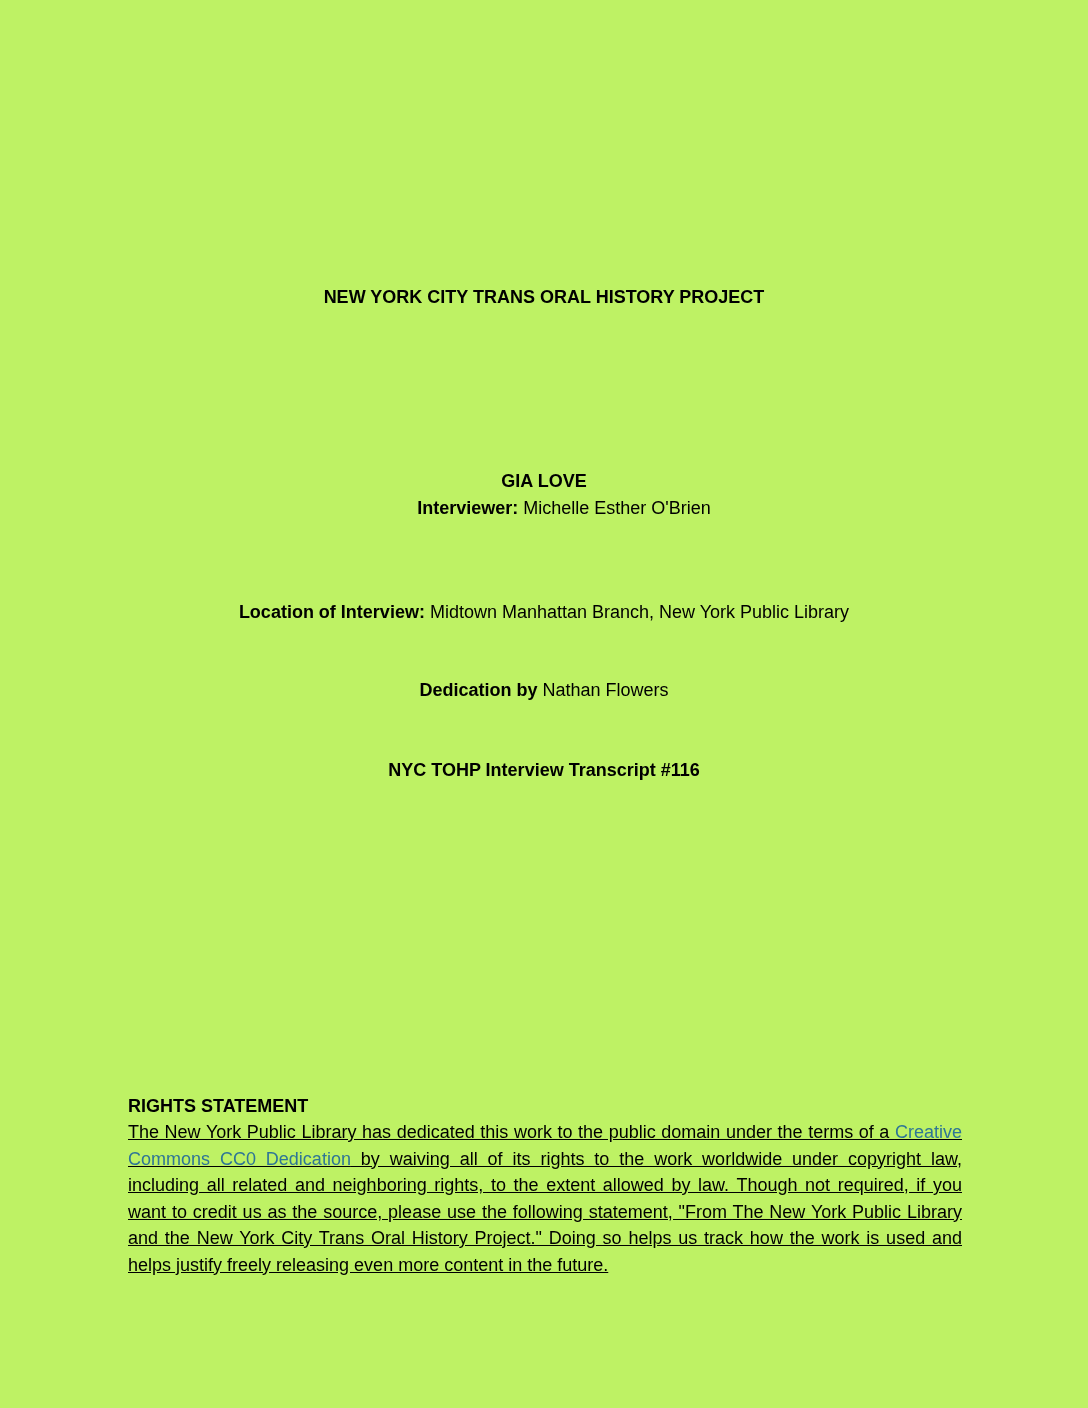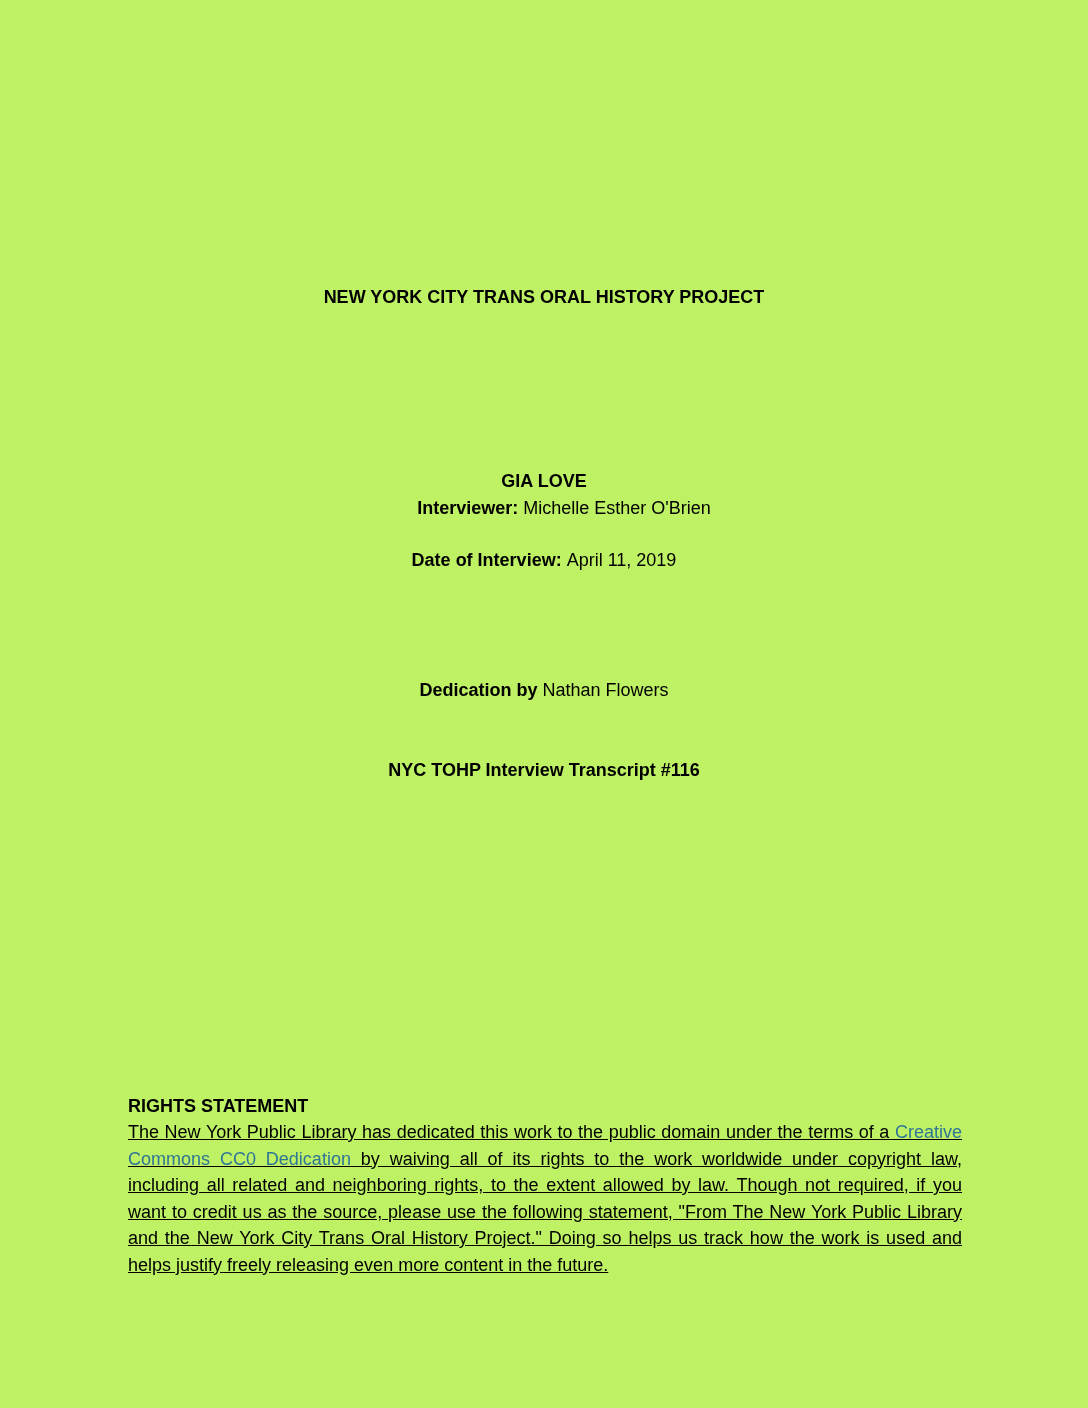--- a/index.html
+++ b/index.html
@@ -60,24 +60,24 @@
 
   <div class="center-line title-line bold">NEW YORK CITY TRANS ORAL HISTORY PROJECT</div>
 
 
   <div class="center-line interviewee-line bold">GIA LOVE</div>
 
   <div class="center-line interviewer-line">
     <span class="bold">Interviewer: </span><span>Michelle Esther O'Brien</span>
   </div>
 
-  <div class="center-line date-line">
-    <span class="bold">Date of Interview: </span><span>April 11, 2019</span>
+
+  <div class="center-line location-line">
+    <span class="bold">Location of Interview: </span><span>Midtown Manhattan Branch, New York Public Library</span>
   </div>
-
 
   <div class="center-line transcribed-line">
     <span class="bold">Dedication by </span><span>Nathan Flowers</span>
   </div>
 
   <div class="center-line transcript-number-line bold">NYC TOHP Interview Transcript #116</div>
 
   <div class="rights-heading">RIGHTS STATEMENT</div>
 
   <div class="rights-body">

